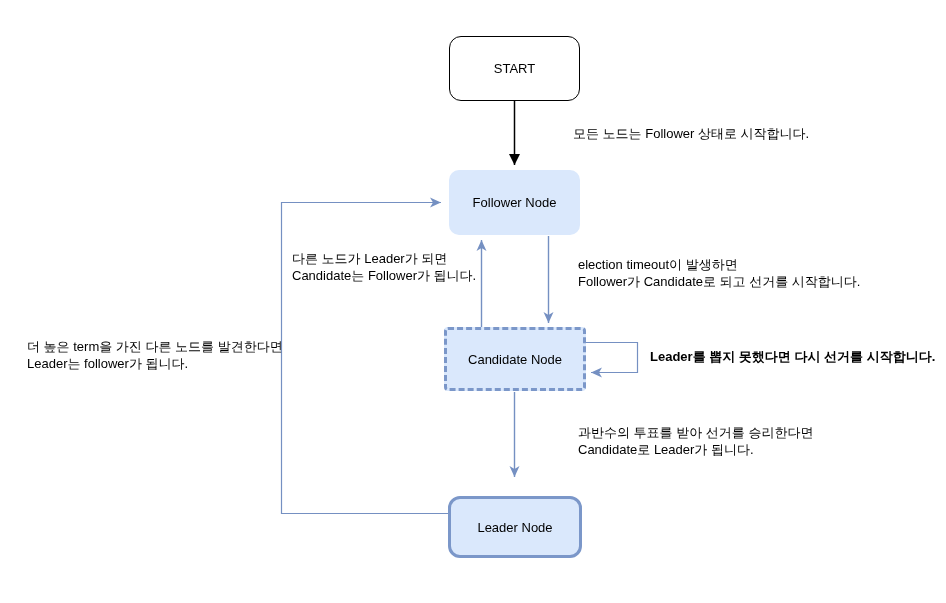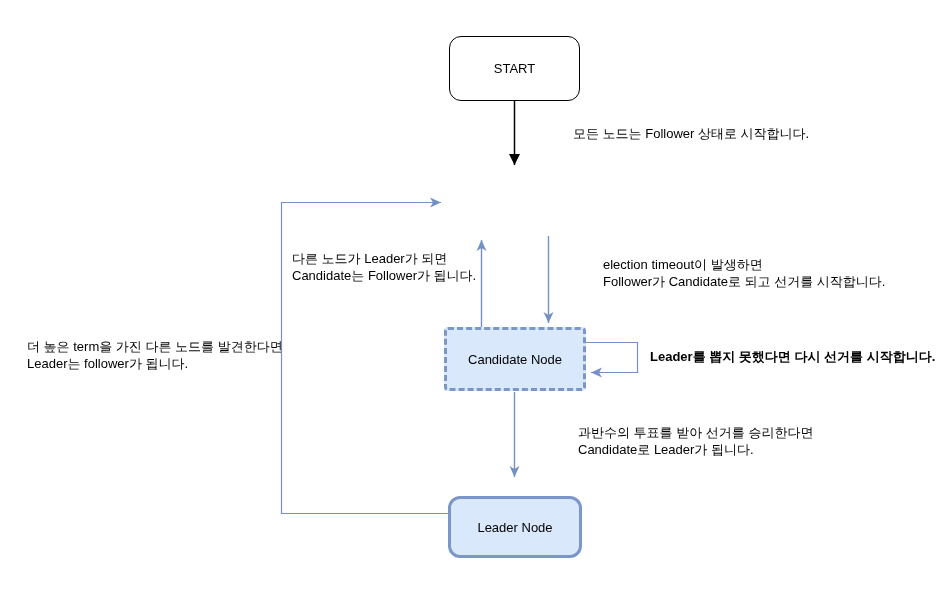--- a/index.html
+++ b/index.html
@@ -31,21 +31,21 @@
     left:448px; top:482px; width:134px; height:62px;
     background:var(--node_fill,#dae8fc);
     border:3px solid var(--node_border,#7b97c9); border-radius:12px;margin-top:14px;
   }
   .note {
     position:absolute; font-size:13px; line-height:17px; color:#000000;
     white-space:pre-line; z-index:2;
   }
   .note-start   { left:573px; top:125px;text-align:right; }
   .note-demote  { left:292px; top:250px; }
-  .note-timeout { left:578px; top:256px;margin-left:25px; }
+  .note-timeout { left:578px; top:256px; }
   .note-term    { left:27px;  top:338px; }
   .note-reelect { left:650px; top:348px;font-weight:bold; }
   .note-win     { left:578px; top:424px; }
 </style>
 </head>
 <body>
 
 <div class="canvas">
 
   <svg class="edges" width="946" height="603" viewBox="0 0 946 603" xmlns="http://www.w3.org/2000/svg">
@@ -68,20 +68,23 @@
 
     <path d="M514.5,392 L514.5,477" fill="none" style="stroke:var(--edge_blue,#7590c2)" stroke-width="1.4" marker-end="url(#mBlue)"></path>
 
     <path d="M448,513.5 L281.5,513.5 L281.5,202.5 L441,202.5" fill="none" style="stroke:var(--edge_blue,#7590c2)" stroke-width="1.2" marker-end="url(#mBlue)"></path>
   </svg>
 
   <div class="node node-start">
     <span>START</span>
   </div>
 
+  <div class="node node-follower">
+    <span>Follower Node</span>
+  </div>
 
   <div class="node node-candidate">
     <span>Candidate Node</span>
   </div>
 
   <div class="node node-leader">
     <span>Leader Node</span>
   </div>
 
   <div class="note note-start">모든 노드는 Follower 상태로 시작합니다.</div>

